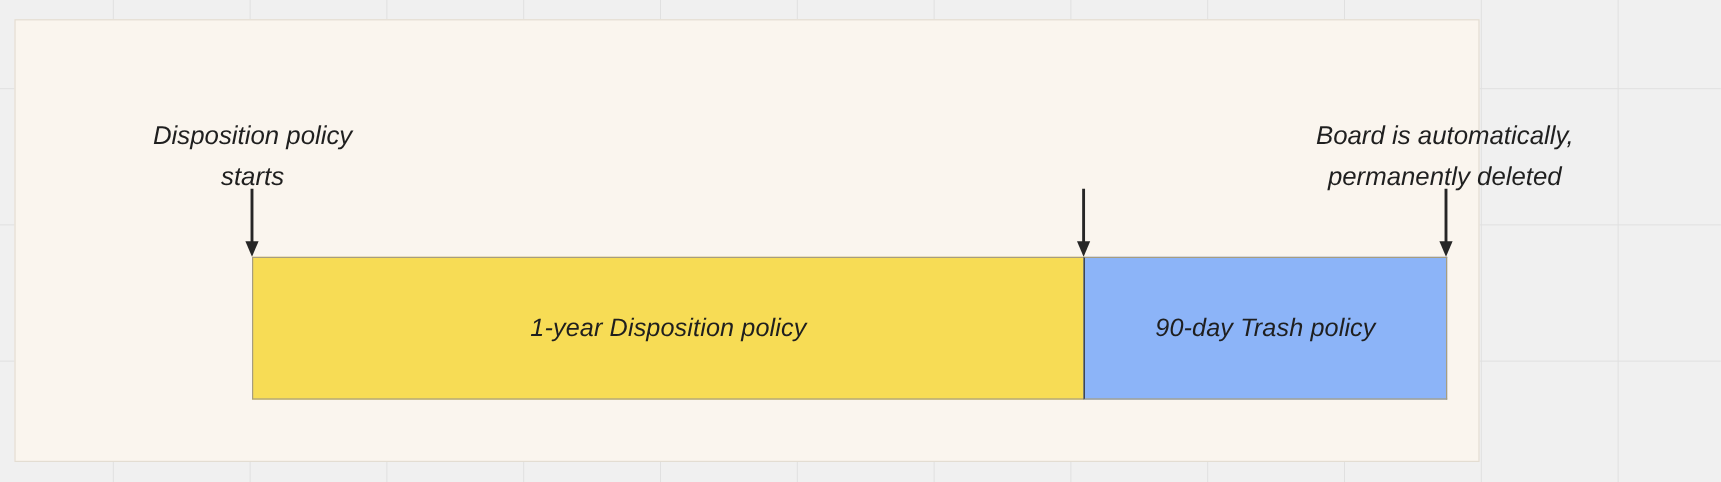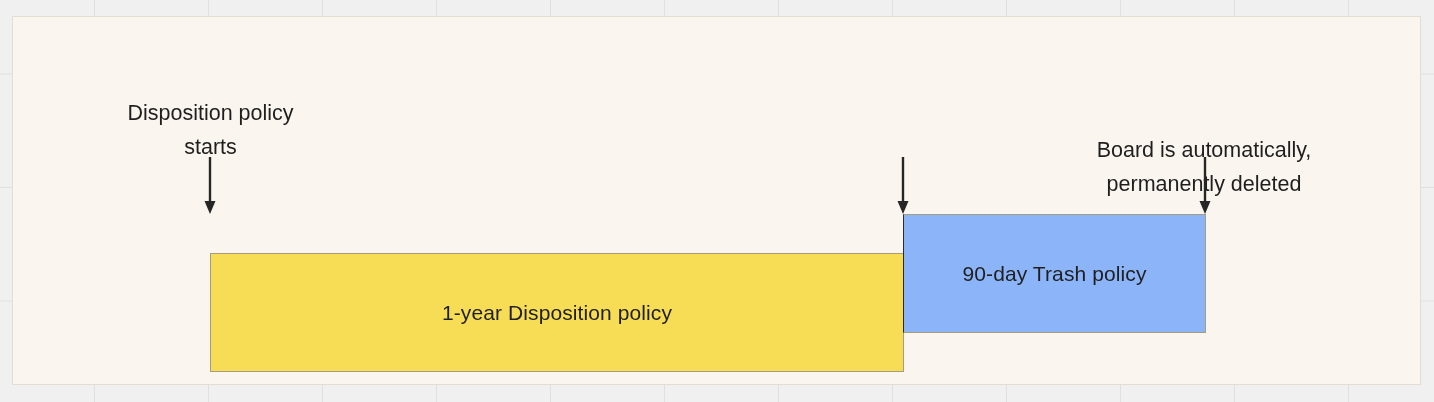--- a/index.html
+++ b/index.html
@@ -25,43 +25,43 @@
       linear-gradient(to bottom, #e0e0e0 1px, transparent 1px);
     background-size: 114px 113.5px;
     background-position: -20px -40px;
   }
 
   
   #panel {
     position: absolute;
     left: 12px;
     top: 16px;
-    width: 1409px;
+    width: 1221px;
     height: 369px;
     background: #faf5ee;
     border: 1px solid #e3ddd2;
     box-sizing: border-box;
+    font-style: italic;
   }
 
   
   .bar {
     position: absolute;
     top: 197px;
     height: 119px;
     box-sizing: border-box;
     border: 1px solid #a69d80;
     display: flex;
     align-items: center;
     justify-content: center;
   }
   #bar-disposition {
     left: 197px;
     width: 694px;
     background: #f7dc55;
-    margin-top: 39px;
   }
   #bar-trash {
     left: 890px;
     width: 303px;
     background: #8cb4f8;
     border-left: 1px solid #2b2b2b;
   }
   .bar-label {
     font-size: 21px;
     color: #1f1f1f;
@@ -86,21 +86,21 @@
     width: 14px;
   }
 
   #ann-start       { left: 55px;   top: 80px;  width: 285px; }
   #ann-start .annotation-text { text-align: center; }
   #arrow-start     { left: 190px;  top: 140px; height: 58px; }
 
   #ann-trash       { left: 745px;  top: 80px;  width: 290px; }
   #arrow-trash     { left: 883px;  top: 140px; height: 58px; }
 
-  #ann-deleted     { left: 1046px; top: 80px;  width: 290px; margin-top: 37px; }
+  #ann-deleted     { left: 1046px; top: 80px;  width: 290px; }
   #arrow-deleted   { left: 1185px; top: 140px; height: 58px; }
 </style>
 </head>
 <body>
 
 <div id="canvas">
 
   <div id="panel">
 
     <div class="annotation" id="ann-start">

